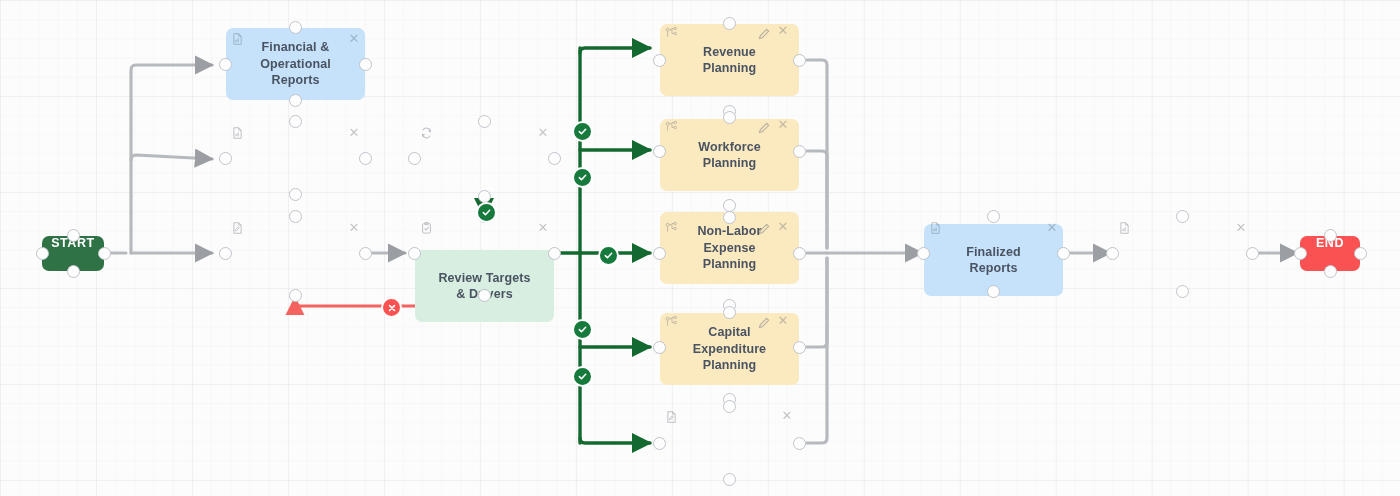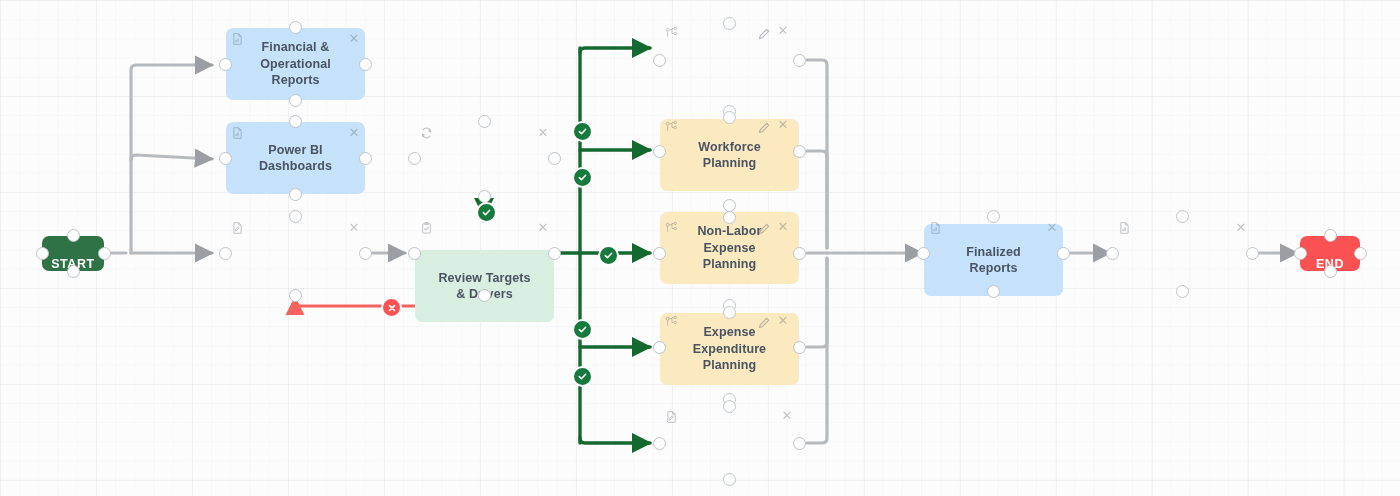--- a/index.html
+++ b/index.html
@@ -33,21 +33,21 @@
   .node .lbl{display:block;width:100%;}
   .n-blue{background:#c5e2fa;}
   .n-grey{background:#ececec;}
   .n-purple{background:#e6e3f7;}
   .n-green{background:#d8eee0;}
   .n-yellow{background:#fbe9c0;}
 
   
   .term{
     position:absolute;box-sizing:border-box;border-radius:7px;
-    display:flex;align-items:flex-end;justify-content:center;
+    display:flex;align-items:flex-start;justify-content:center;
     color:#ffffff;font-size:12.5px;font-weight:bold;letter-spacing:.6px;
   }
   .t-start{background:#2e7245;}
   .t-end{background:#fa5252;}
 
   
   .port{
     position:absolute;width:13px;height:13px;border-radius:50%;
     background:#fdfdfd;border:1.4px solid #bfc4cb;box-sizing:border-box;
   }
@@ -153,23 +153,20 @@
         <rect x="5.5" y="9" width="1.4" height="3" fill="#5a6170"></rect>
         <rect x="8" y="7.2" width="1.4" height="4.8" fill="#5a6170"></rect>
       </svg>
   </div>
   <div class="nclose" style="left:348px;top:33px;">✕</div>
   <div class="port" style="left:289px;top:21px;"></div>
   <div class="port" style="left:219px;top:58px;"></div>
   <div class="port" style="left:359px;top:58px;"></div>
   <div class="port" style="left:289px;top:94px;"></div>
 
-  <div class="node n-blue" style="left:226px;top:122px;width:139px;height:72px;">
-    <span class="lbl">Power BI Dashboards</span>
-  </div>
   <div class="nicon" style="left:231px;top:126px;">
     <svg viewBox="0 0 16 16" width="13" height="14">
         <path d="M3.5 1.5h6l3 3v10h-9z" fill="none" stroke="#5a6170" stroke-width="1.2"></path>
         <path d="M9.5 1.5v3h3" fill="none" stroke="#5a6170" stroke-width="1.2"></path>
         <rect x="5.5" y="9" width="1.4" height="3" fill="#5a6170"></rect>
         <rect x="8" y="7.2" width="1.4" height="4.8" fill="#5a6170"></rect>
       </svg>
   </div>
   <div class="nclose" style="left:348px;top:127px;">✕</div>
   <div class="port" style="left:289px;top:115px;"></div>
@@ -213,20 +210,23 @@
         <rect x="5.6" y="1.3" width="4.8" height="2.6" rx=".7" fill="none" stroke="#5a6170" stroke-width="1.2"></rect>
         <path d="M5.6 8.6 L7.3 10.3 L10.6 6.8" fill="none" stroke="#5a6170" stroke-width="1.3"></path>
       </svg>
   </div>
   <div class="nclose" style="left:537px;top:222px;">✕</div>
   <div class="port" style="left:478px;top:210px;"></div>
   <div class="port" style="left:408px;top:247px;"></div>
   <div class="port" style="left:548px;top:247px;"></div>
   <div class="port" style="left:478px;top:289px;"></div>
 
+  <div class="node n-yellow" style="left:660px;top:24px;width:139px;height:72px;">
+    <span class="lbl">Revenue Planning</span>
+  </div>
   <div class="nicon" style="left:665px;top:26px;">
     <svg viewBox="0 0 16 16" width="13" height="14">
         <circle cx="3.2" cy="4" r="1.8" fill="none" stroke="#5a6170" stroke-width="1.2"></circle>
         <circle cx="12.6" cy="2.4" r="1.5" fill="none" stroke="#5a6170" stroke-width="1.2"></circle>
         <circle cx="12.6" cy="8.6" r="1.5" fill="none" stroke="#5a6170" stroke-width="1.2"></circle>
         <path d="M5 4 H8.6 V2.4 H11" fill="none" stroke="#5a6170" stroke-width="1.1"></path>
         <path d="M8.6 4 V8.6 H11" fill="none" stroke="#5a6170" stroke-width="1.1"></path>
         <path d="M3.2 6 V12.6" fill="none" stroke="#5a6170" stroke-width="1.1"></path>
       </svg>
   </div>
@@ -283,21 +283,21 @@
         <path d="M11.6 1.8 L14.2 4.4 L5.6 13 L2 14 L3 10.4 z" fill="none" stroke="#5a6170" stroke-width="1.5"></path>
       </svg>
   </div>
   <div class="nclose" style="left:777px;top:221px;">✕</div>
   <div class="port" style="left:723px;top:211px;"></div>
   <div class="port" style="left:653px;top:247px;"></div>
   <div class="port" style="left:793px;top:247px;"></div>
   <div class="port" style="left:723px;top:299px;"></div>
 
   <div class="node n-yellow" style="left:660px;top:313px;width:139px;height:72px;">
-    <span class="lbl">Expense Expenditure Planning</span>
+    <span class="lbl">Capital Expenditure Planning</span>
   </div>
   <div class="nicon" style="left:665px;top:315px;">
     <svg viewBox="0 0 16 16" width="13" height="14">
         <circle cx="3.2" cy="4" r="1.8" fill="none" stroke="#5a6170" stroke-width="1.2"></circle>
         <circle cx="12.6" cy="2.4" r="1.5" fill="none" stroke="#5a6170" stroke-width="1.2"></circle>
         <circle cx="12.6" cy="8.6" r="1.5" fill="none" stroke="#5a6170" stroke-width="1.2"></circle>
         <path d="M5 4 H8.6 V2.4 H11" fill="none" stroke="#5a6170" stroke-width="1.1"></path>
         <path d="M8.6 4 V8.6 H11" fill="none" stroke="#5a6170" stroke-width="1.1"></path>
         <path d="M3.2 6 V12.6" fill="none" stroke="#5a6170" stroke-width="1.1"></path>
       </svg>

